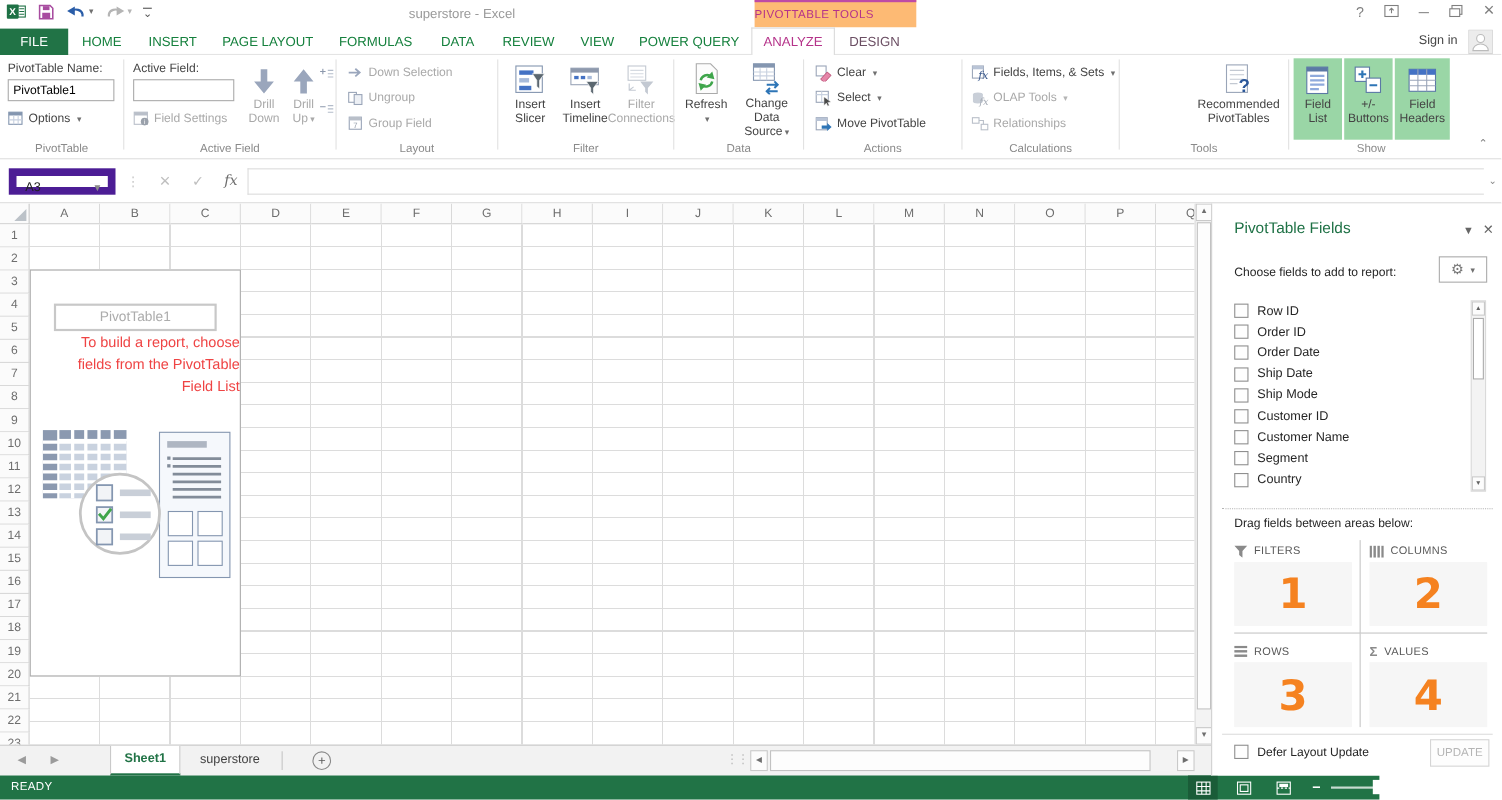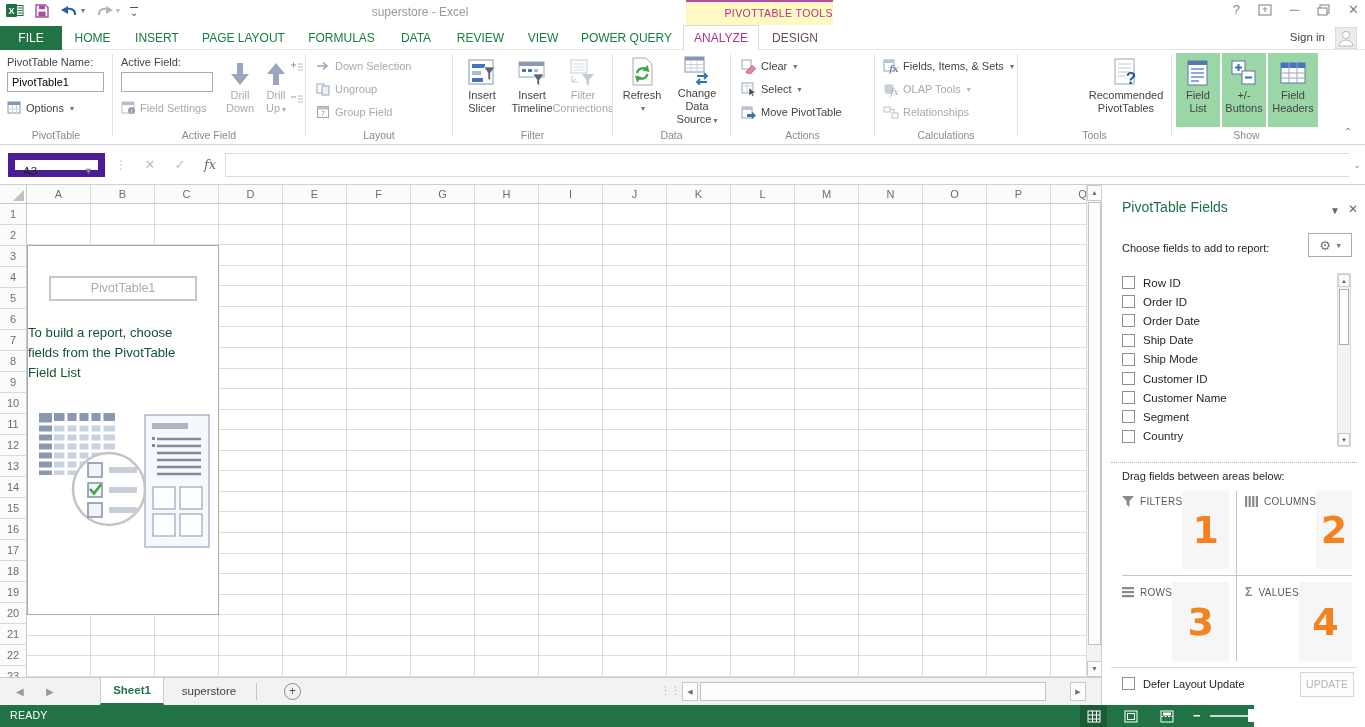--- a/index.html
+++ b/index.html
@@ -3,21 +3,21 @@
 <meta charset="utf-8">
 <style>
 *{margin:0;padding:0;box-sizing:border-box}
 html,body{width:1365px;height:727px;overflow:hidden}
 body{font-family:"Liberation Sans","DejaVu Sans",sans-serif;font-size:11px;color:#444;background:#fff;position:relative}
 svg{display:block}
 
 #titlebar{position:absolute;left:0;top:0;width:1365px;height:25px;background:#fff}
 #qat{position:absolute;left:6px;top:2px;display:flex;align-items:center;gap:10px}
 #title{position:absolute;left:300px;top:5px;width:240px;text-align:center;color:#9A9A9A;font-size:12px}
-#ctxgroup{position:absolute;left:686px;top:0;width:147px;height:25px;background:#fef9c3;border-top:2px solid #BE4AA5;color:#B5338A;font-size:10.5px;text-align:right;line-height:23px;letter-spacing:.4px}
+#ctxgroup{position:absolute;left:686px;top:0;width:147px;height:25px;background:#fdba74;border-top:2px solid #BE4AA5;color:#B5338A;font-size:10.5px;text-align:left;line-height:23px;letter-spacing:.4px}
 #winbtns{position:absolute;right:6px;top:2px;display:flex;align-items:center;gap:18px;color:#7F7F7F;font-size:13px}
 
 #tabrow{position:absolute;left:0;top:25px;width:1365px;height:25px;background:#fff;border-bottom:1px solid #E4E4E4}
 .rtab{display:inline-block;height:25px;line-height:25px;text-align:center;font-size:12px;color:#15803d;cursor:pointer}
 .rtab.file{background:#217346;color:#fff;width:62px}
 .rtab.active{background:#fff;border:1px solid #DADADA;border-bottom:none;color:#B5338A;height:26px}
 .rtab.design{color:#6B4E63}
 #signin{position:absolute;right:40px;top:6px;font-size:11.5px;color:#444}
 #avatar{position:absolute;right:8px;top:2px}
 
@@ -45,21 +45,21 @@
 #colhdrs{position:absolute;left:0;top:0;width:1086px;height:19px;display:flex;overflow:hidden}
 #corner{flex:0 0 27px;background:#FBFBFB;border-right:1px solid #C9C9C9;border-bottom:1px solid #C9C9C9;position:relative}
 #corner .tri{position:absolute;right:2px;bottom:2px;width:0;height:0;border-left:11px solid transparent;border-bottom:11px solid #BCC2C8}
 .ch{flex:0 0 64px;background:#FBFBFB;border-right:1px solid #D9D9D9;border-bottom:1px solid #C9C9C9;text-align:center;line-height:18px;color:#6E6E6E;font-size:11px}
 #rowhdrs{position:absolute;left:0;top:19px;width:27px;height:473px;display:flex;flex-direction:column;overflow:hidden}
 .rh{flex:0 0 20.565px;background:#FBFBFB;border-right:1px solid #C9C9C9;border-bottom:1px solid #D9D9D9;text-align:center;line-height:20px;color:#6E6E6E;font-size:11px}
 #gridbg{position:absolute;left:27px;top:19px;width:1059px;height:473px;background-image:repeating-linear-gradient(to right,transparent 0 63px,#DCDCDC 63px 64px),repeating-linear-gradient(to bottom,transparent 0 19.565px,#DCDCDC 19.565px 20.565px)}
 
 #ph{position:absolute;left:27px;top:60px;width:192px;height:370px;background:#fff;border:1px solid #ABABAB}
 #ph-title{margin:30px auto 0;width:148px;height:25px;border:2px solid #C8C8C8;color:#ACACAC;font-size:12.5px;text-align:center;line-height:21px}
-#ph-text{margin-top:22px;text-align:left;color:#14532d;font-size:13.2px;line-height:20px}
+#ph-text{margin-top:0;text-align:right;color:#ef4444;font-size:13.2px;line-height:20px}
 #ph-art{margin:18px auto 0;width:180px}
 
 #vscroll{position:absolute;left:1086px;top:0;width:15px;height:492px;background:#F3F3F3;border-left:1px solid #DDD}
 .sbtn{position:absolute;left:0;width:15px;height:16px;background:#FCFCFC;border:1px solid #C9C9C9;color:#6F6F6F;font-size:7px;text-align:center;line-height:14px}
 #vthumb{position:absolute;left:1px;top:17px;width:13px;height:443px;background:#FDFDFD;border:1px solid #C2C2C2}
 
 #tabbar{position:absolute;left:0;top:677px;width:1101px;height:28px;background:#F2F2F2;border-top:1px solid #CDCDCD}
 .navarr{position:absolute;top:8px;color:#9B9B9B;font-size:10px}
 #stab1{position:absolute;left:100px;top:0;width:64px;height:27px;background:#fff;border-left:1px solid #C9C9C9;border-right:1px solid #C9C9C9;border-bottom:2px solid #217346;color:#217346;font-weight:bold;font-size:11.5px;text-align:center;line-height:25px}
 #stab2{position:absolute;left:168px;top:0;width:82px;height:27px;color:#3F3F3F;font-size:11.5px;text-align:center;line-height:27px}
@@ -88,21 +88,21 @@
 #gearbtn{position:absolute;left:206px;top:48px;width:44px;height:24px;border:1px solid #ABABAB;background:#fff;display:flex;align-items:center;justify-content:center;gap:4px;color:#767676}
 #flist{position:absolute;left:20px;top:88px;width:212px;height:176px}
 .fi{height:19.2px;display:flex;align-items:center;font-size:11.5px;color:#262626}
 .cb{width:13px;height:13px;border:1px solid #8F8F8F;background:#FEFEFE;display:inline-block;margin-right:8px;flex:0 0 13px}
 #lscroll{position:absolute;left:235px;top:88px;width:14px;height:174px;background:#F3F3F3;border:1px solid #DADADA}
 .lsbtn{position:absolute;left:0;width:12px;height:13px;background:#FCFCFC;border:1px solid #C9C9C9;color:#606060;font-size:6px;text-align:center;line-height:12px}
 #lthumb{position:absolute;left:1px;top:15px;width:10px;height:56px;background:#FFF;border:1px solid #ABABAB}
 #dotsep{position:absolute;left:9px;top:277px;width:246px;border-top:1px dotted #B3B3B3}
 #draglbl{position:absolute;left:20px;top:285px;font-size:11px;color:#262626}
 #areas{position:absolute;left:20px;top:306px;width:230px;height:170px;display:grid;grid-template-columns:115px 115px;grid-template-rows:85px 85px}
-.quad{position:relative;display:flex;flex-direction:row}
+.quad{position:relative;display:flex;flex-direction:column}
 .quad.l{border-right:1px solid #C6C6C6;padding-right:7px}
 .quad.r{padding-left:8px}
 .quad.t{border-bottom:1px solid #C6C6C6;padding-bottom:6px}
 .quad.b{padding-top:6px}
 .qhead{height:20px;display:flex;align-items:center;gap:6px;font-size:10px;color:#595959;letter-spacing:.3px}
 .qbox{flex:1;background:#F6F6F6;display:flex;align-items:center;justify-content:center}
 .badge{font-size:38px;font-weight:bold;color:#F58220;font-family:"DejaVu Sans",sans-serif}
 #bsep{position:absolute;left:9px;top:482px;width:246px;border-top:1px solid #DCDCDC}
 #defer{position:absolute;left:20px;top:492px;display:flex;align-items:center;font-size:11px;color:#262626}
 #updbtn{position:absolute;left:198px;top:487px;width:54px;height:25px;border:1px solid #D5D5D5;background:#FDFDFD;color:#B5B5B5;font-size:10.5px;text-align:center;line-height:23px}

